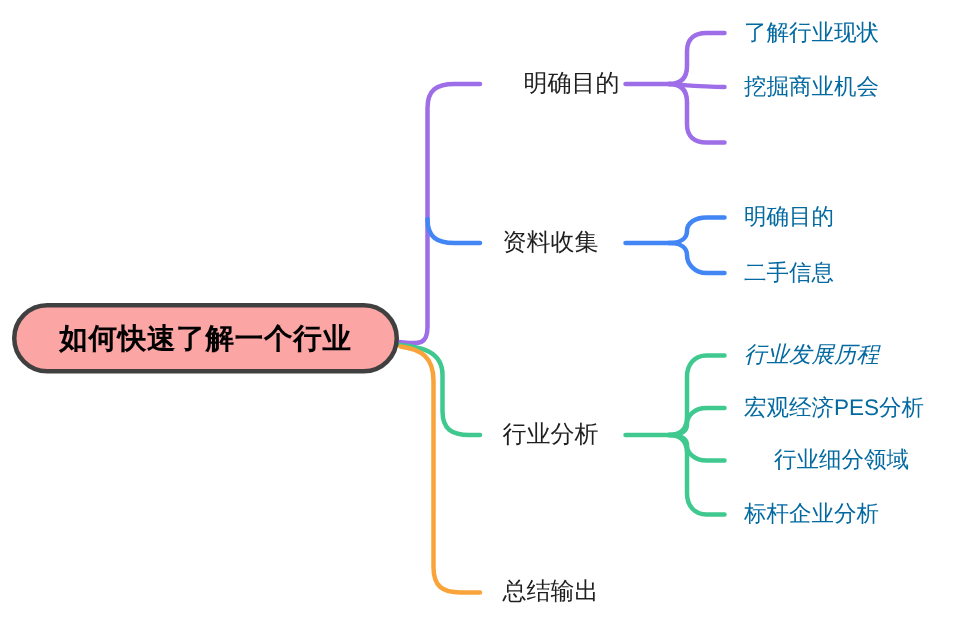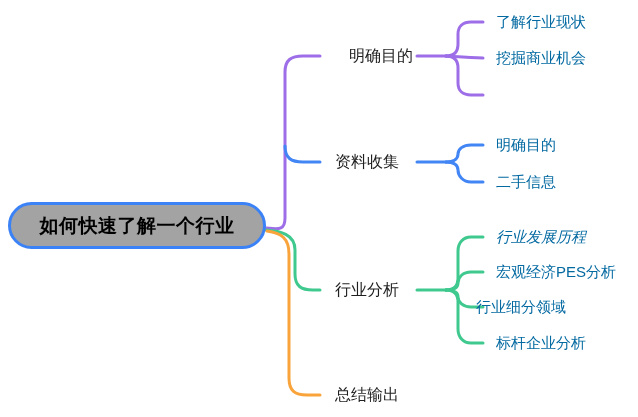--- a/index.html
+++ b/index.html
@@ -20,23 +20,23 @@
     left: 0;
     top: 0;
     pointer-events: none;
   }
   .root-node {
     position: absolute;
     left: 8px;
     top: 202px;
     width: 252px;
     height: 41px;
-    border: 3px solid #3b82f6;
+    border: 3px solid #404040;
     border-radius: 24px;
-    background: #a3a3a3;
+    background: #fca5a5;
     display: flex;
     align-items: center;
     justify-content: center;
     font-size: 19px;
     font-weight: bold;
     color: #000000;
     letter-spacing: 0.5px;
     cursor: default;
     box-sizing: content-box;
   }
@@ -96,16 +96,16 @@
   <div class="topic" style="left:335px; top:395px;">总结输出</div>
 
   <div class="subtopic" style="left:496px; top:22px;">了解行业现状</div>
   <div class="subtopic" style="left:496px; top:58px;">挖掘商业机会</div>
 
   <div class="subtopic" style="left:496px; top:145px;">明确目的</div>
   <div class="subtopic" style="left:496px; top:182px;">二手信息</div>
 
   <div class="subtopic" style="left:496px; top:237px;font-style:italic;">行业发展历程</div>
   <div class="subtopic" style="left:496px; top:272px;">宏观经济PES分析</div>
-  <div class="subtopic" style="left:476px; top:307px;">行业细分领域</div>
+  <div class="subtopic" style="left:516px; top:307px;">行业细分领域</div>
   <div class="subtopic" style="left:496px; top:343px;text-align:center;">标杆企业分析</div>
 
 </div>
 
 </body></html>

